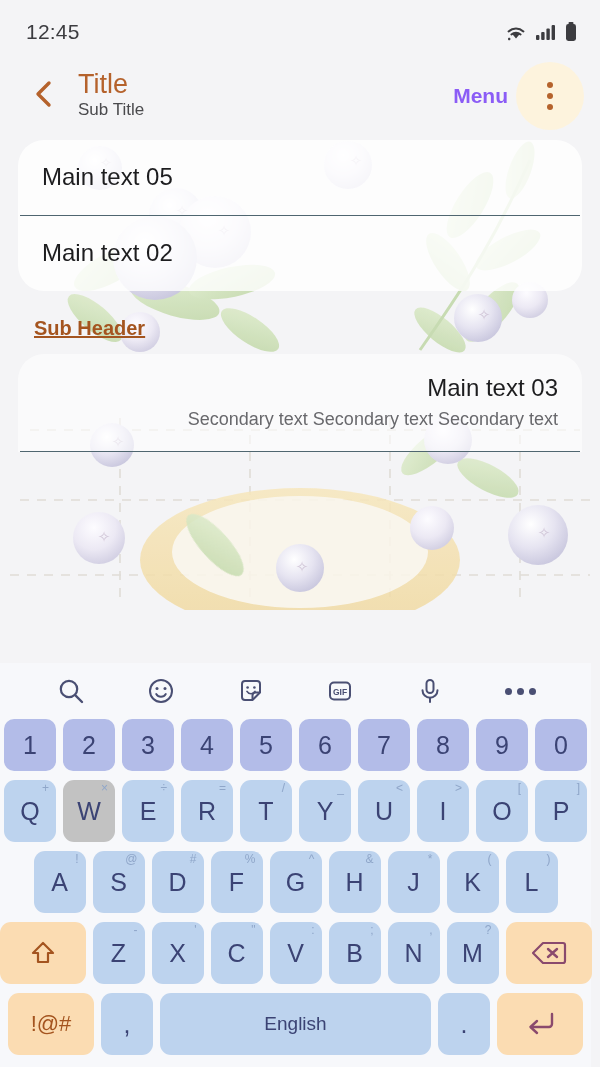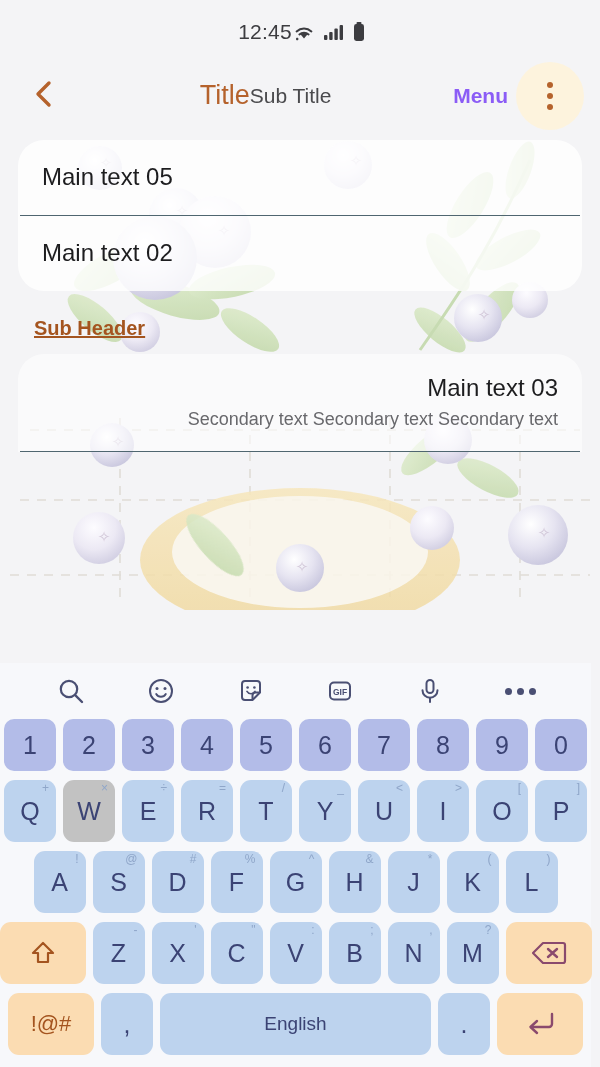--- a/index.html
+++ b/index.html
@@ -28,21 +28,21 @@
     pointer-events: none;
   }
   .wallpaper svg { display: block; width: 100%; height: 100%; }
 
   
   .statusbar {
     position: relative;
     height: 52px;
     display: flex;
     align-items: center;
-    justify-content: center;
+    justify-content: space-between;
     padding: 12px 22px 0 26px;
     z-index: 6;
   }
   .status-time {
     font-size: 21px;
     color: #3c3c40;
     letter-spacing: .2px;
   }
   .status-icons {
     display: flex;
@@ -62,33 +62,33 @@
   }
   .back-btn {
     width: 44px; height: 44px;
     display: flex; align-items: center; justify-content: center;
     flex: 0 0 auto;
     cursor: pointer;
   }
   .titles {
     margin-left: 12px;
     display: flex;
-    flex-direction: row;
+    flex-direction: column;
     justify-content: center;
     flex: 1 1 auto;
     min-width: 0;
   }
   .title-main {
     font-size: 27px;
     color: #b5622c;
     line-height: 1.05;
     white-space: nowrap;
   }
   .title-sub {
-    font-size: 21px;
+    font-size: 17px;
     color: #4a4a4d;
     line-height: 1.35;
     margin-top: 1px;
     white-space: nowrap;
   }
   .menu-label {
     font-size: 21px;
     font-weight: bold;
     color: #8b5cf6;
     margin-right: 8px;

